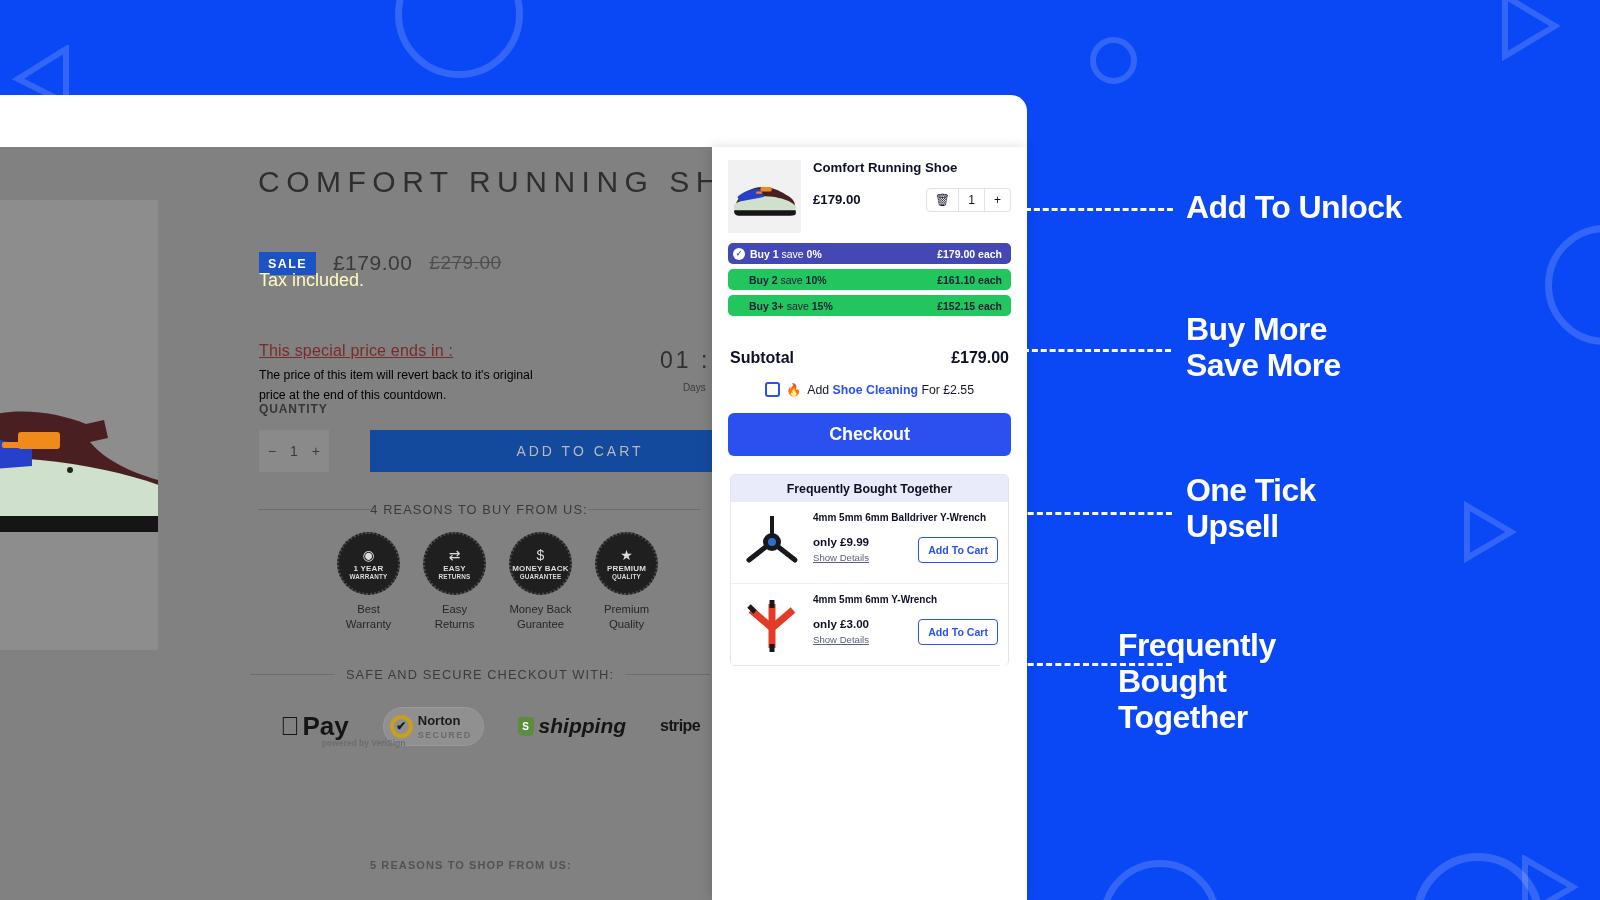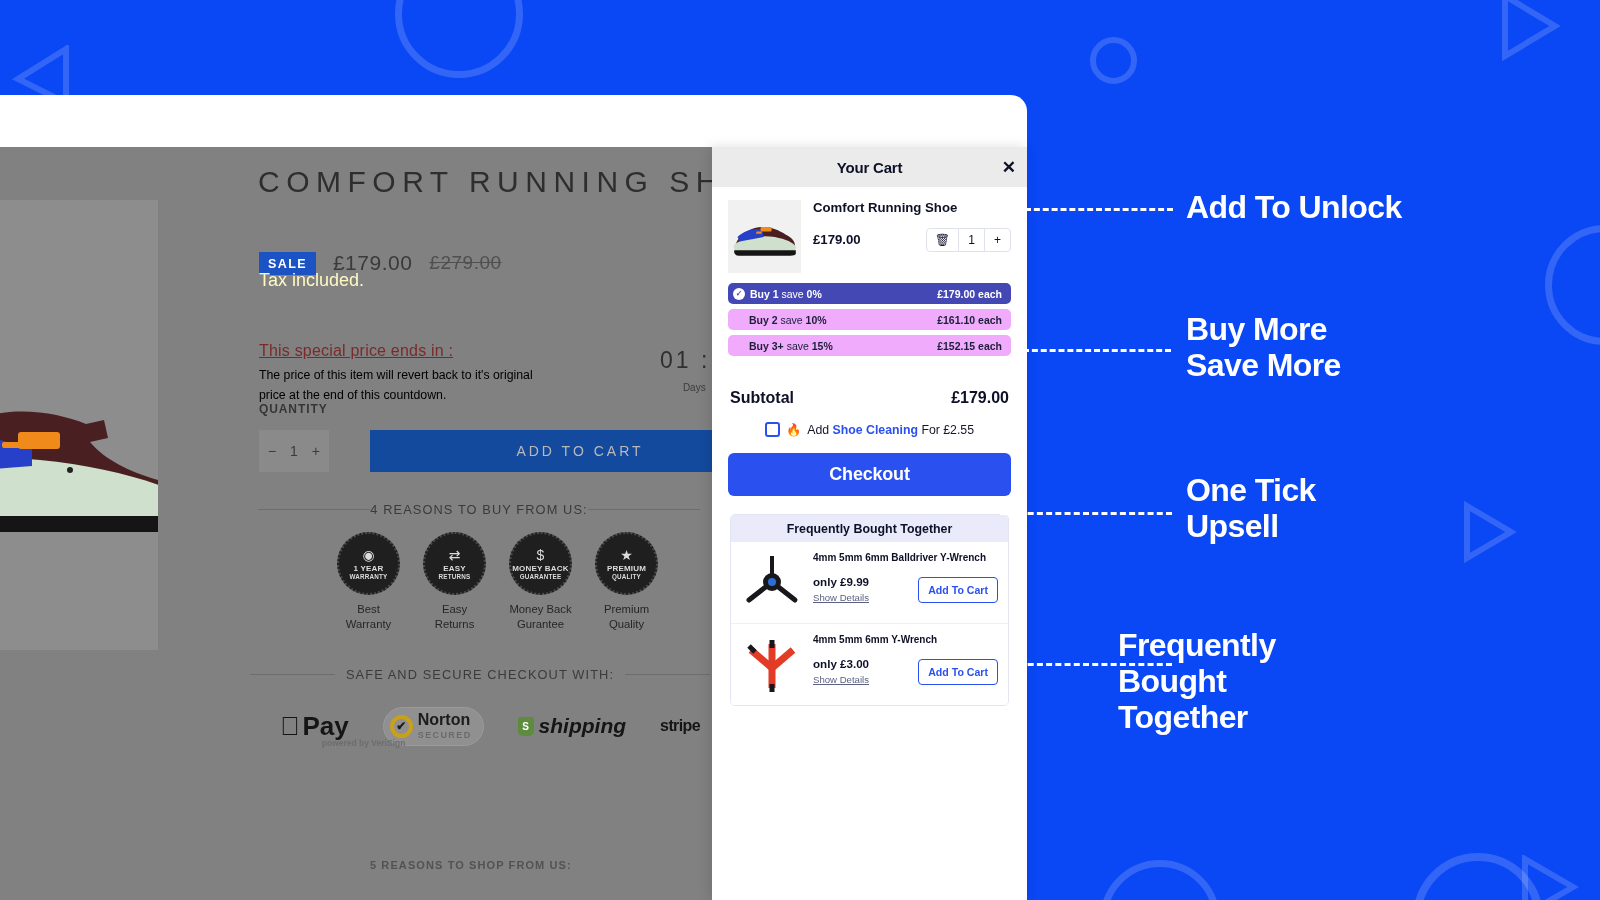--- a/index.html
+++ b/index.html
@@ -120,21 +120,21 @@
   .logo { color:#151515; font-weight:700; }
   .logo-apple { font-size: 26px; display:flex; align-items:center; gap:3px; }
   .logo-norton {
     border:1.5px solid #9a9a9a; border-radius: 20px; padding: 3px 11px 3px 6px;
     display:flex; align-items:center; gap:5px; background: rgba(255,255,255,.12);
   }
   .norton-circle {
     width:23px;height:23px;border-radius:50%;border:4px solid #c8a01c;
     display:flex;align-items:center;justify-content:center;font-size:12px;color:#1a1a1a;
   }
-  .norton-txt1 { font-size:16px; font-weight:700; line-height:1; color:#1b1b1b; }
+  .norton-txt1 { font-size:13px; font-weight:700; line-height:1; color:#1b1b1b; }
   .norton-txt2 { font-size:9px; letter-spacing:1.4px; color:#6a6a6a; line-height:1.4; }
   .norton-sub { position:absolute; left:300px; top:36px; font-size:8.5px; color:#6d6d6d; white-space:nowrap;}
   .logo-shopify { display:flex; align-items:center; gap:5px; font-size:21px; font-style:italic; }
   .shopify-bag { width:16px;height:19px;background:#5d8c3f;border-radius:2px 2px 5px 5px; display:flex;align-items:center;justify-content:center;color:#fff;font-size:10px;font-style:normal;}
   .logo-stripe { font-size:16px; letter-spacing:-.6px; }
   .logo-visa { font-size:25px; color:#2b2b7a; font-style:italic; }
 
   .bottom-head {
     position:absolute; left: 390px; top: 712px; font-size: 11px;
     letter-spacing: 1.1px; color:#2c2c2c; font-weight:600; opacity:.55;
@@ -180,21 +180,21 @@
     padding: 2px 8px; font-size: 12px; color:#0d1026; display:flex; align-items:center;
     justify-content:center; min-width: 26px; height: 22px;
   }
   .qty-ctrl .sep { border-left:1px solid #dfe2ea; }
 
   .tiers { padding: 0 16px; }
   .tier {
     display:flex; align-items:center; justify-content:space-between;
     height: 21px; border-radius: 5px; margin-bottom: 5px;
     padding: 0 9px; font-size: 10.5px; font-weight: 700; color:#1b1f38;
-    background:#f0abfc;
+    background:#22c55e;
   }
   .tier.active { background:#4448b5; color:#fff; padding-left: 5px; }
   .tier-left { display:flex; align-items:center; gap: 5px; }
   .tier-check {
     width:12px;height:12px;border-radius:50%;background:#fff;color:#4448b5;
     font-size:8px; display:flex;align-items:center;justify-content:center; font-weight:700;flex:none;
   }
   .tier-lbl span.weak { font-weight: 500; }
 
   .subtotal {
@@ -394,24 +394,20 @@
         <span class="logo logo-visa">VI</span>
       </div>
 
       <div class="bottom-head">5 REASONS TO SHOP FROM US:</div>
     </div>
   </div>
 </div>
 
 <div class="cart">
 
-  <div class="cart-header">
-    <span class="cart-title">Your Cart</span>
-    <span class="cart-close">✕</span>
-  </div>
 
 
   <div class="line-item">
     <div class="li-thumb">
       <svg width="66" height="46" viewBox="0 0 120 80">
         <path d="M6 54 C16 32 36 22 56 22 C72 22 86 28 98 36 C110 42 116 50 114 58 L8 60 Z" fill="#4a1f22"></path>
         <path d="M4 54 C20 42 50 36 78 40 C98 44 112 50 116 58 C117 63 113 66 106 66 L10 66 C4 66 2 60 4 54 Z" fill="#cfe0cc"></path>
         <path d="M4 64 L116 64 L116 70 C116 73 112 74 106 74 L12 74 C6 74 4 70 4 67 Z" fill="#151515"></path>
         <path d="M10 40 C22 28 40 24 54 26 L58 40 L14 48 Z" fill="#2640c9"></path>
         <rect x="52" y="22" width="20" height="8" rx="2" fill="#f08a1a"></rect>

